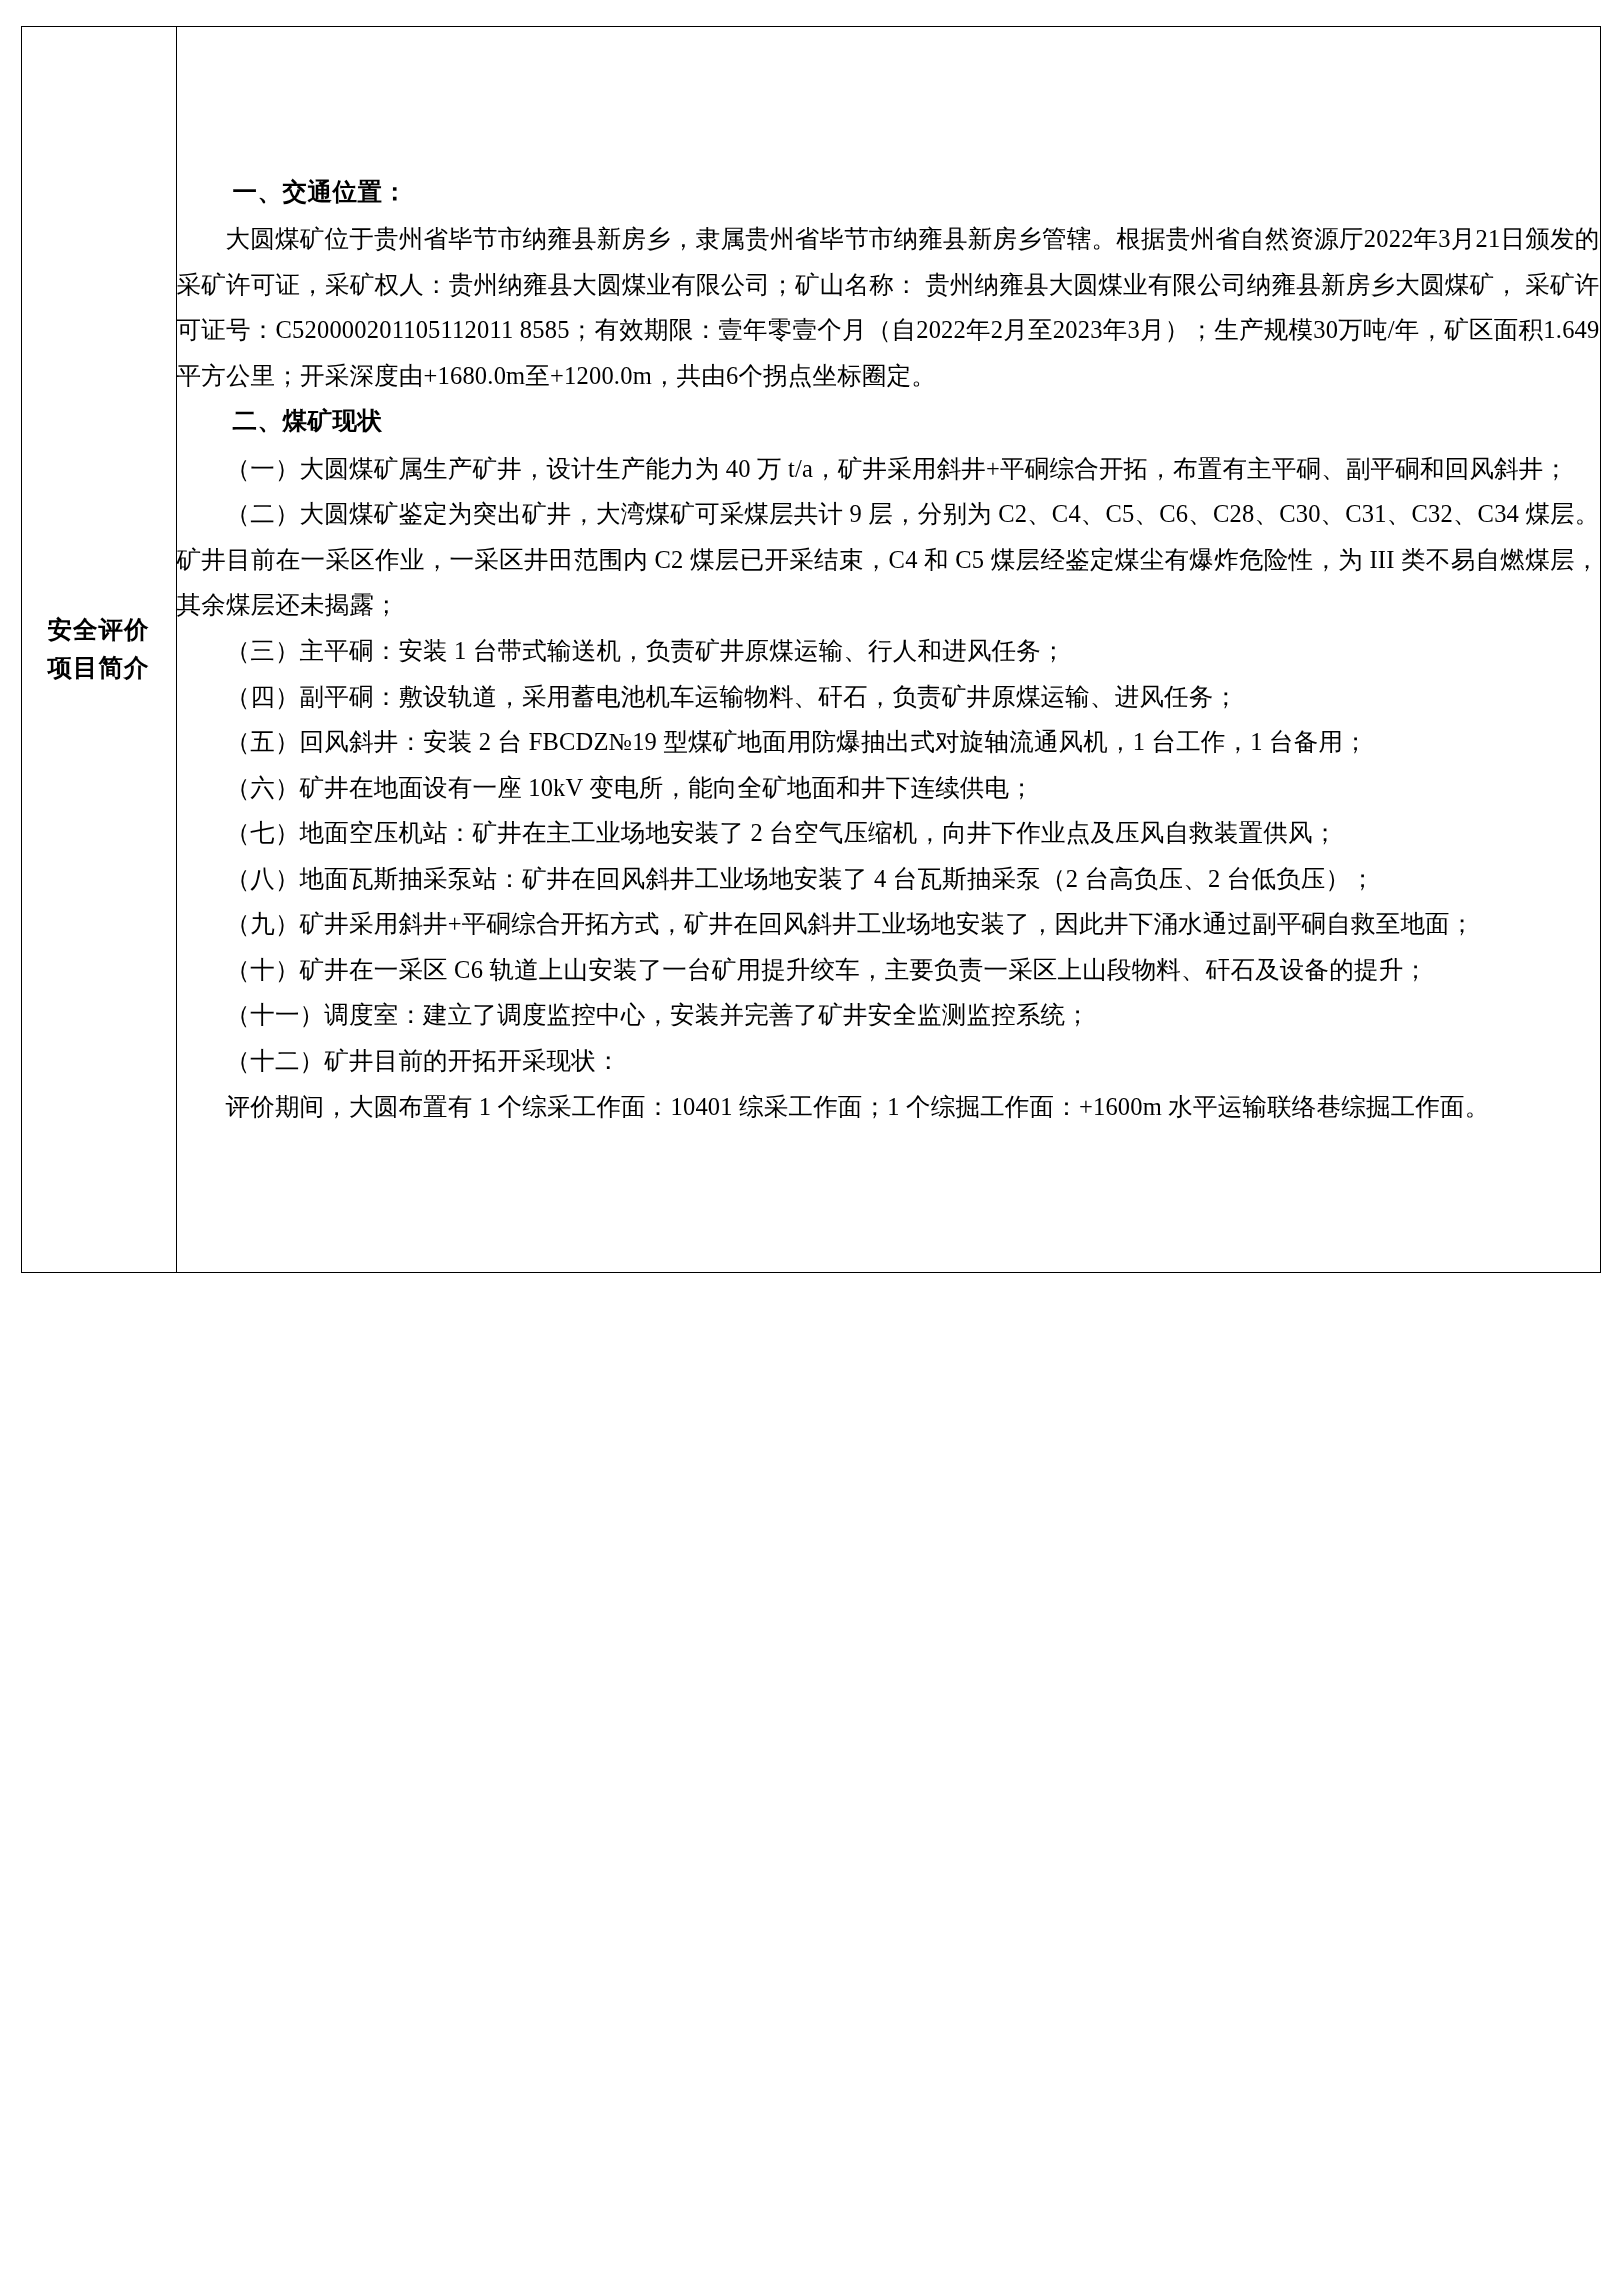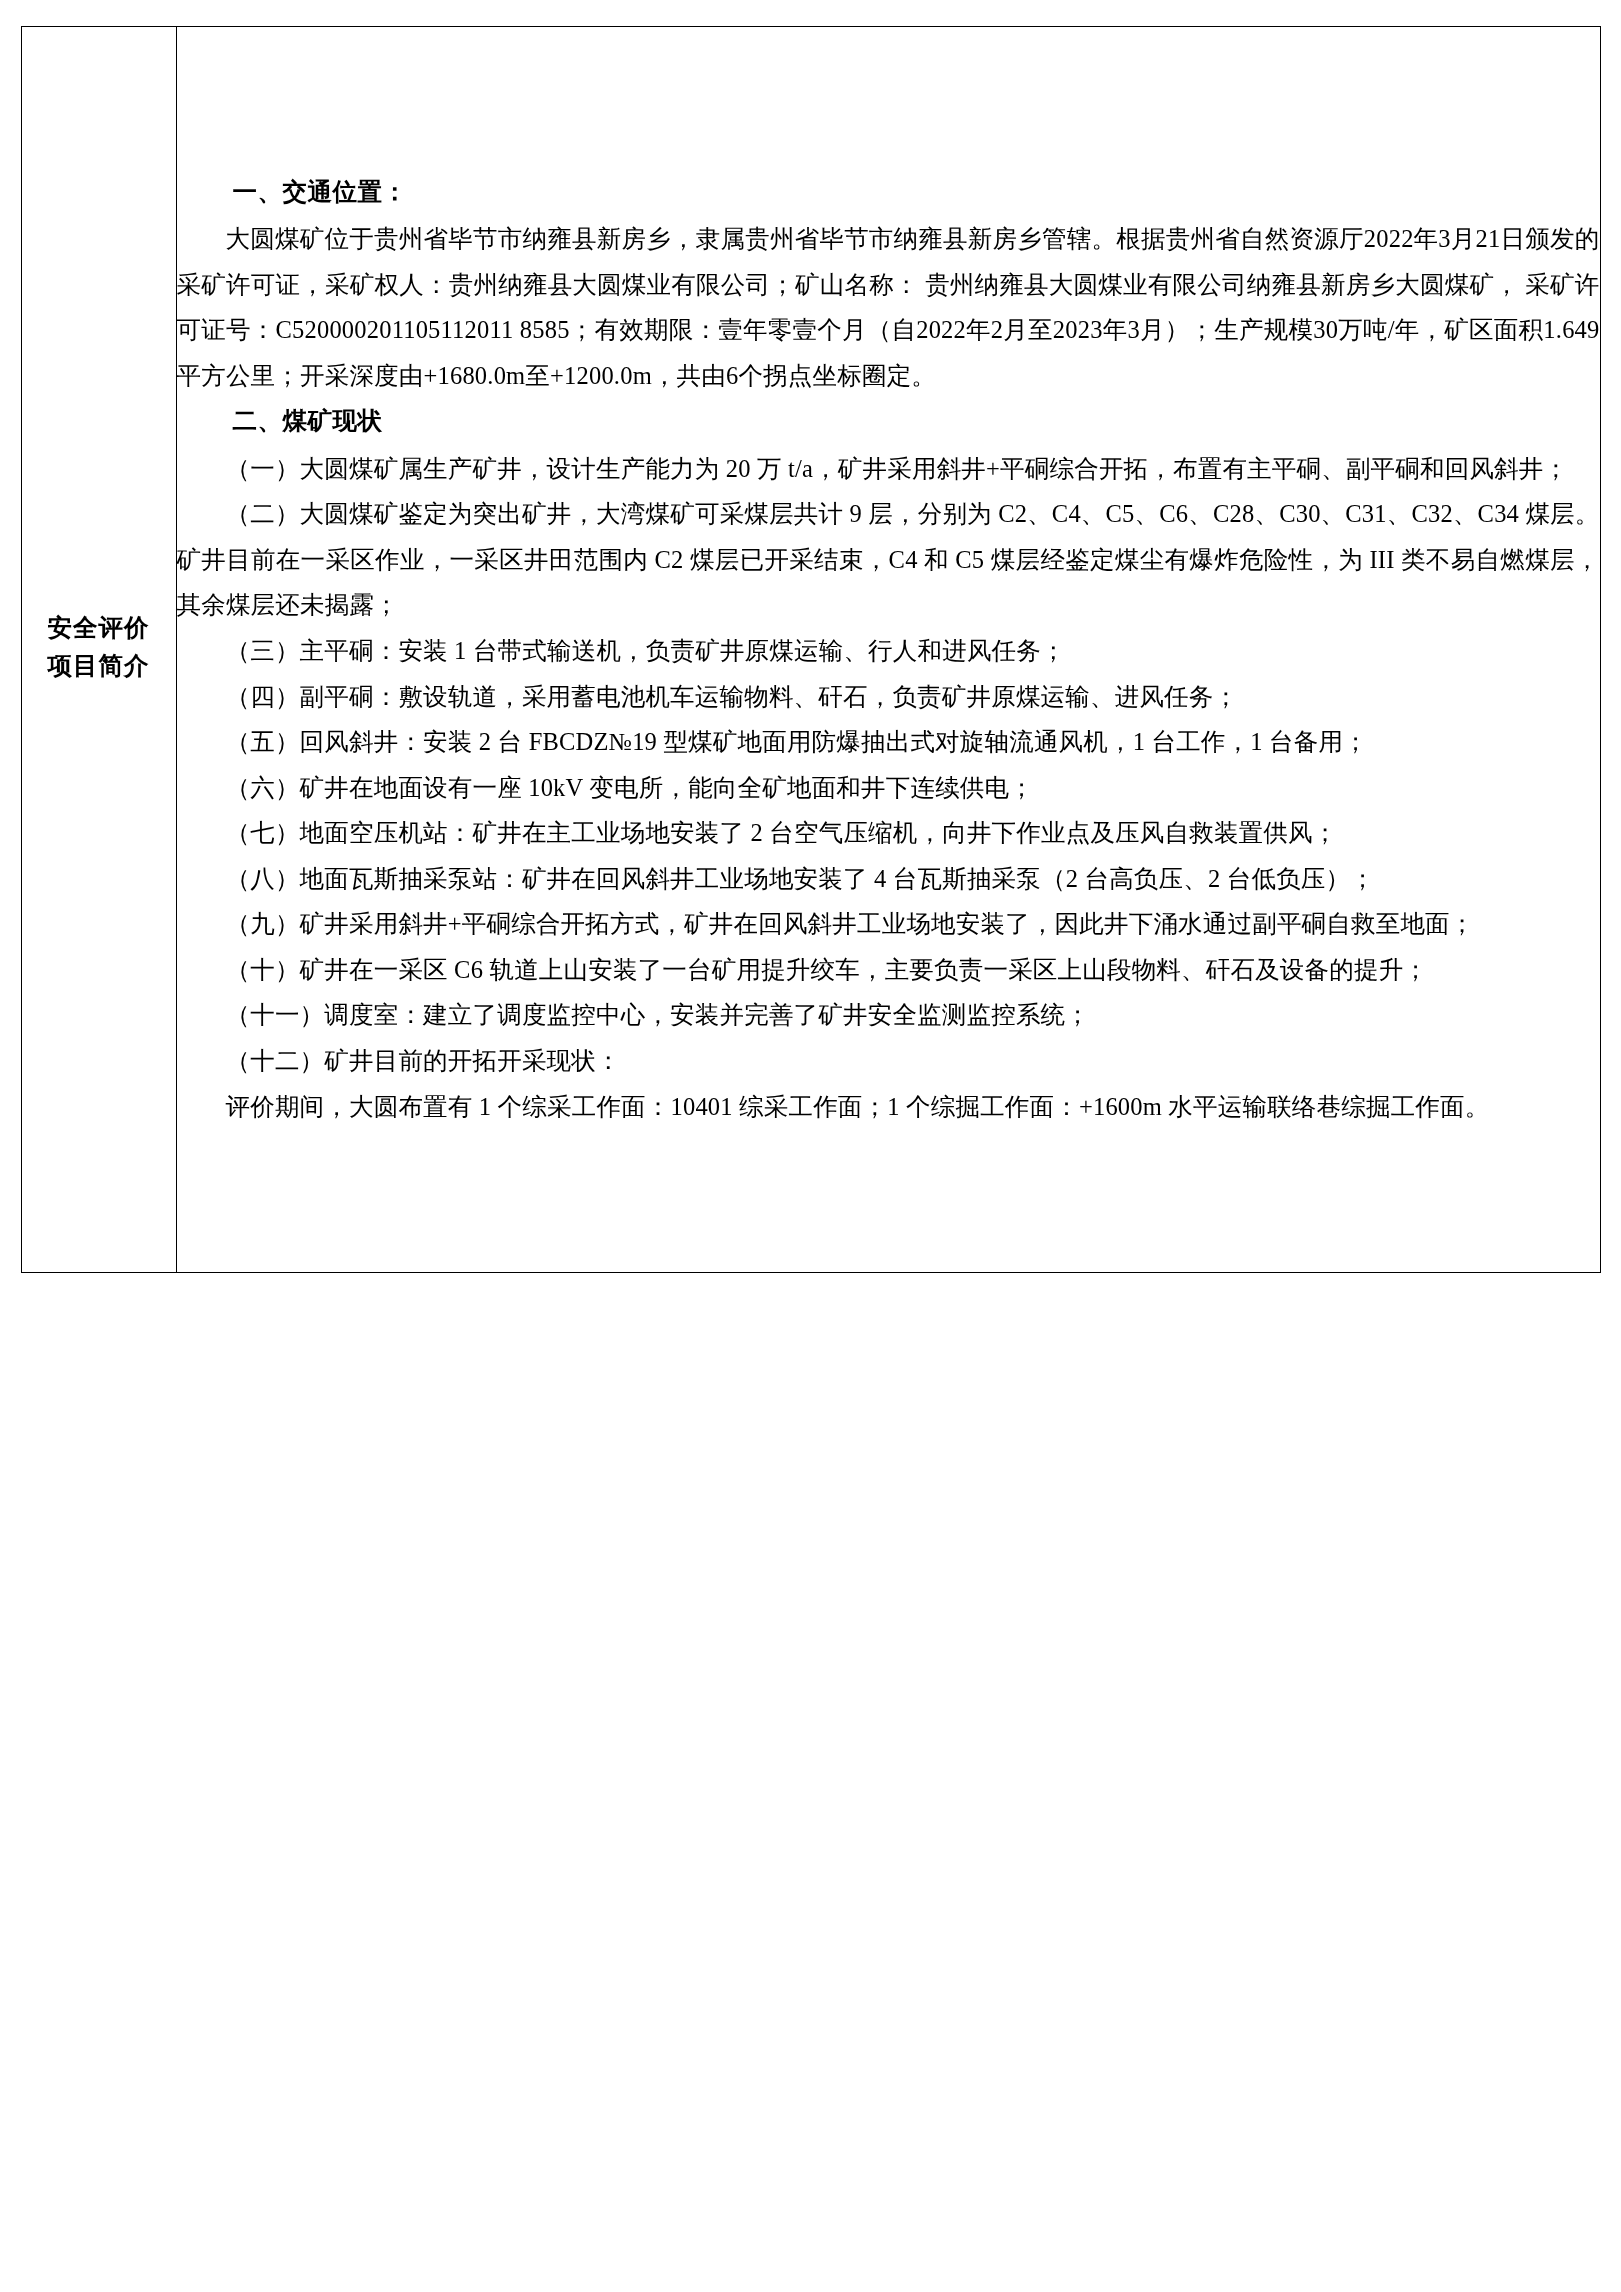--- a/index.html
+++ b/index.html
@@ -69,21 +69,20 @@
     letter-spacing: 0.2px;
   }
   .none-cell {
     text-align: center;
     font-size: 24.5px;
     height: 165px;
     vertical-align: middle;
   }
   .label-cell.tall {
     height: 1245px;
-    font-family: Liberation Mono, monospace;
   }
   .label-cell.short {
     height: 165px;
   }
 </style>
 </head>
 <body>
 
 <div class="page">
   <table class="doc-table">
@@ -96,21 +95,21 @@
         <td class="label-cell tall">
           <span class="label-inner">
             <span class="label-line">安全评价</span>
             <span class="label-line">项目简介</span>
           </span>
         </td>
         <td class="content-cell">
           <div class="heading">一、交通位置：</div>
           <p class="para">大圆煤矿位于贵州省毕节市纳雍县新房乡，隶属贵州省毕节市纳雍县新房乡管辖。根据贵州省自然资源厅2022年3月21日颁发的采矿许可证，采矿权人：贵州纳雍县大圆煤业有限公司；矿山名称： 贵州纳雍县大圆煤业有限公司纳雍县新房乡大圆煤矿， 采矿许可证号：C520000201105112011 8585；有效期限：壹年零壹个月（自2022年2月至2023年3月）；生产规模30万吨/年，矿区面积1.649平方公里；开采深度由+1680.0m至+1200.0m，共由6个拐点坐标圈定。</p>
           <div class="heading">二、煤矿现状</div>
-          <p class="para">（一）大圆煤矿属生产矿井，设计生产能力为 20 万 t/a，矿井采用斜井+平硐综合开拓，布置有主平硐、副平硐和回风斜井；</p>
+          <p class="para">（一）大圆煤矿属生产矿井，设计生产能力为 40 万 t/a，矿井采用斜井+平硐综合开拓，布置有主平硐、副平硐和回风斜井；</p>
           <p class="para">（二）大圆煤矿鉴定为突出矿井，大湾煤矿可采煤层共计 9 层，分别为 C2、C4、C5、C6、C28、C30、C31、C32、C34 煤层。矿井目前在一采区作业，一采区井田范围内 C2 煤层已开采结束，C4 和 C5 煤层经鉴定煤尘有爆炸危险性，为 III 类不易自燃煤层，其余煤层还未揭露；</p>
           <p class="para">（三）主平硐：安装 1 台带式输送机，负责矿井原煤运输、行人和进风任务；</p>
           <p class="para">（四）副平硐：敷设轨道，采用蓄电池机车运输物料、矸石，负责矿井原煤运输、进风任务；</p>
           <p class="para">（五）回风斜井：安装 2 台 FBCDZ№19 型煤矿地面用防爆抽出式对旋轴流通风机，1 台工作，1 台备用；</p>
           <p class="para">（六）矿井在地面设有一座 10kV 变电所，能向全矿地面和井下连续供电；</p>
           <p class="para">（七）地面空压机站：矿井在主工业场地安装了 2 台空气压缩机，向井下作业点及压风自救装置供风；</p>
           <p class="para">（八）地面瓦斯抽采泵站：矿井在回风斜井工业场地安装了 4 台瓦斯抽采泵（2 台高负压、2 台低负压）；</p>
           <p class="para">（九）矿井采用斜井+平硐综合开拓方式，矿井在回风斜井工业场地安装了，因此井下涌水通过副平硐自救至地面；</p>
           <p class="para">（十）矿井在一采区 C6 轨道上山安装了一台矿用提升绞车，主要负责一采区上山段物料、矸石及设备的提升；</p>
           <p class="para">（十一）调度室：建立了调度监控中心，安装并完善了矿井安全监测监控系统；</p>

